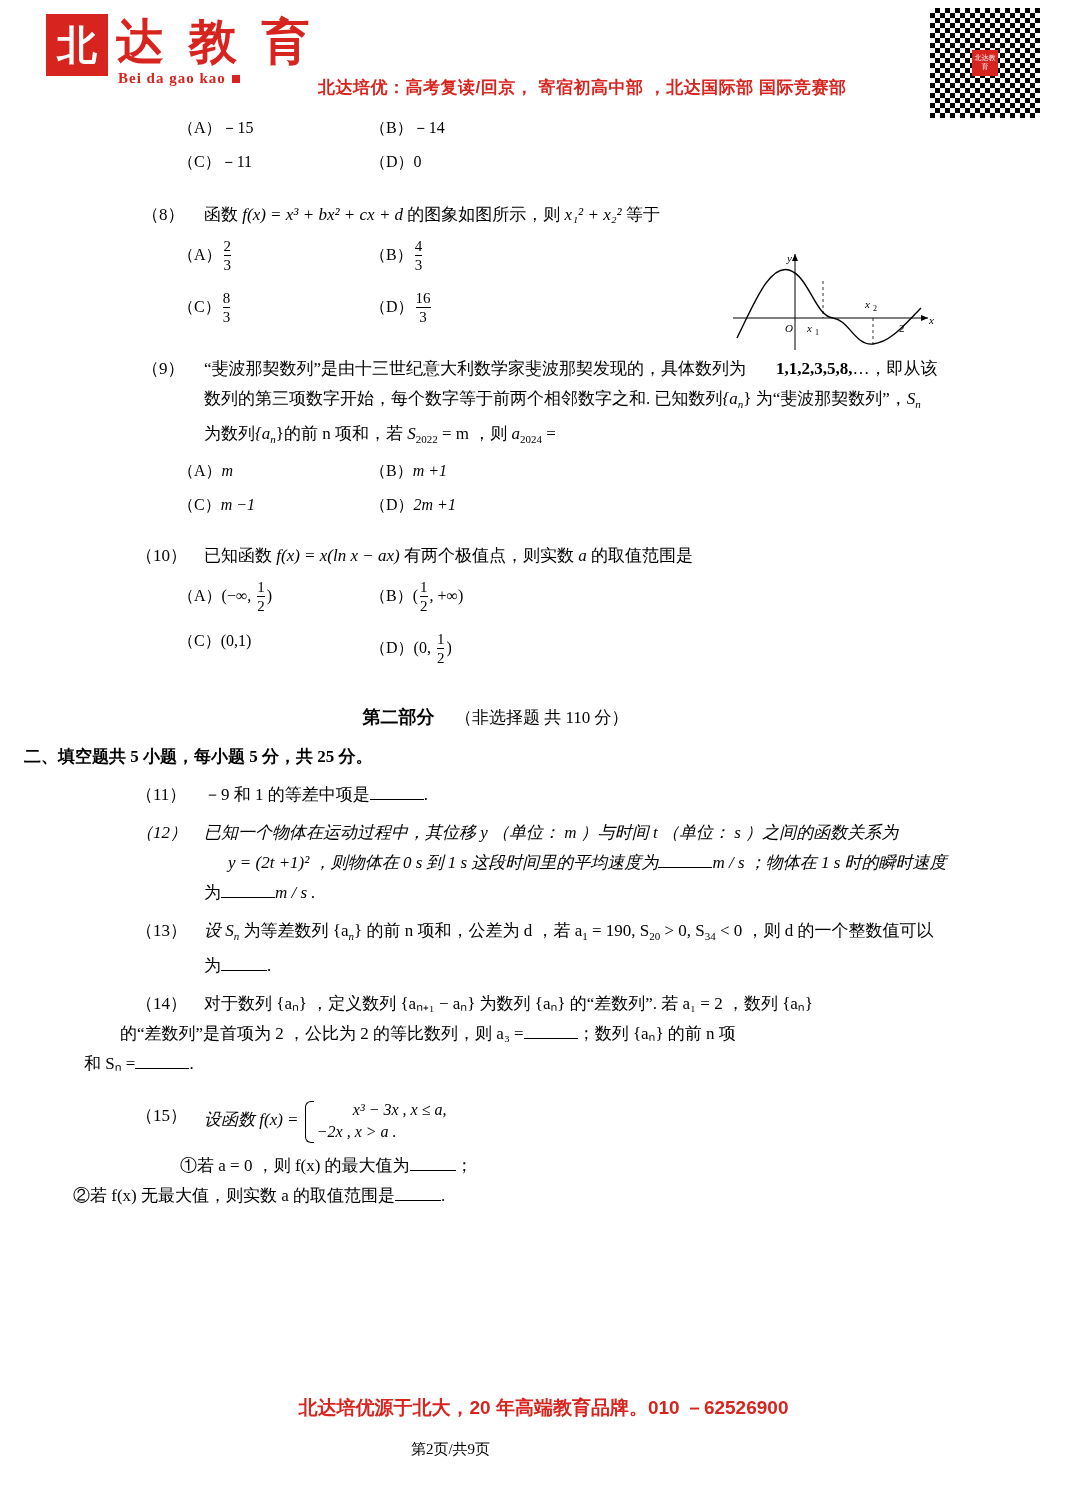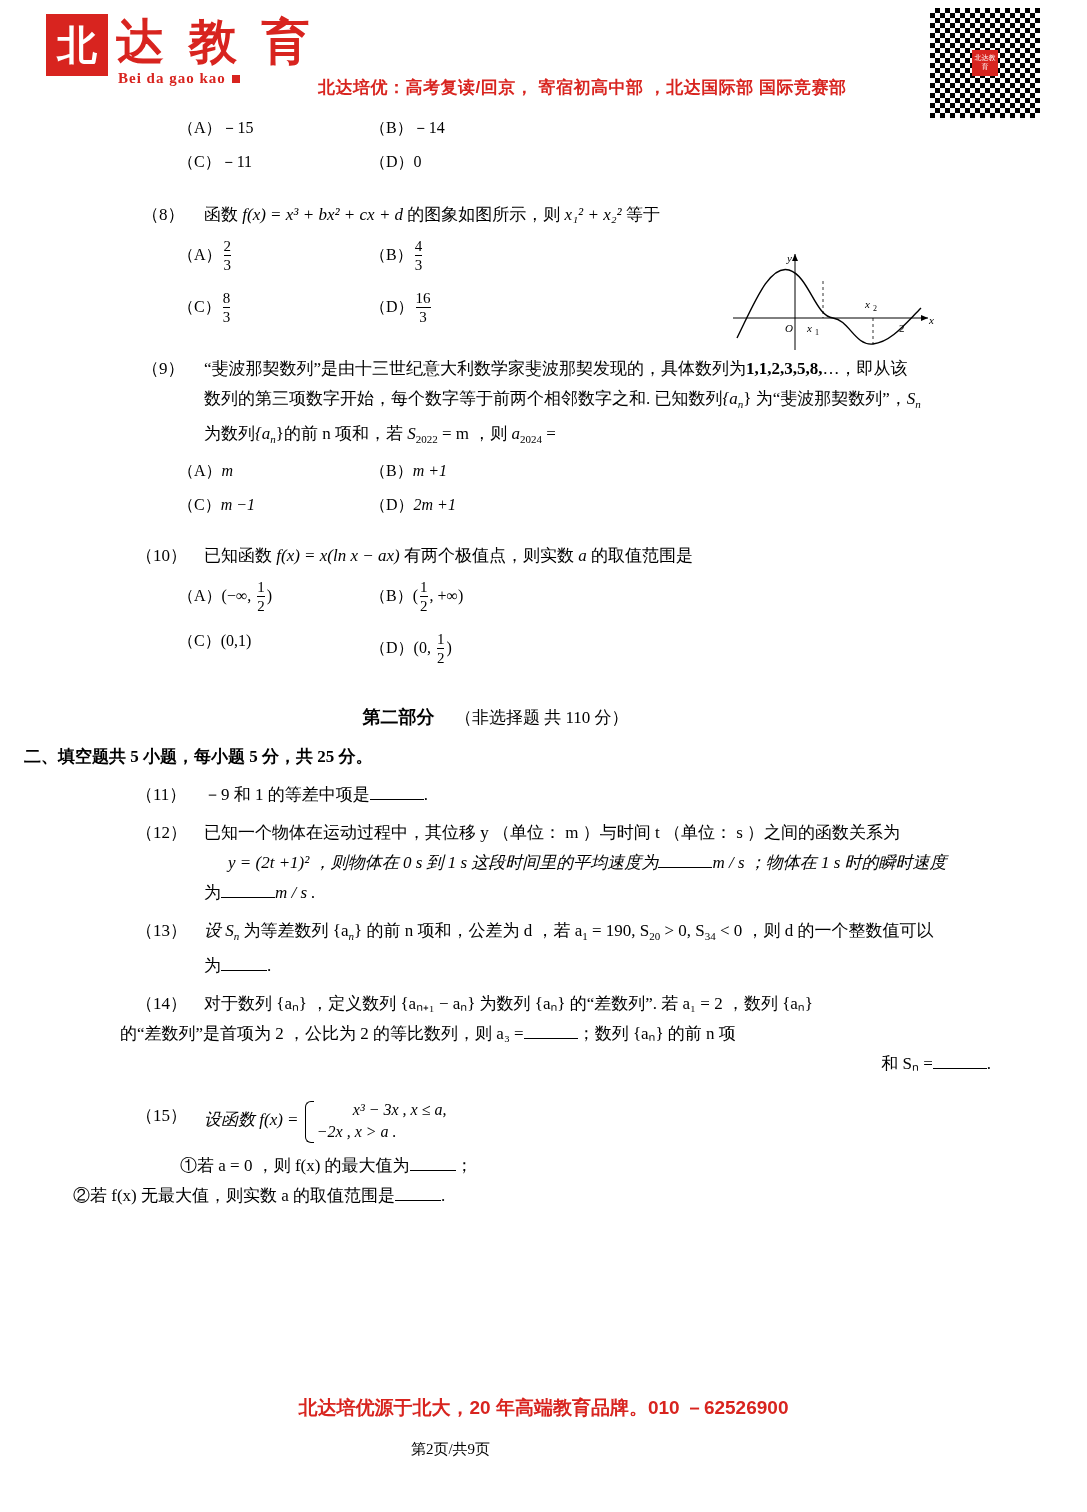--- a/index.html
+++ b/index.html
@@ -52,21 +52,21 @@
   .line{position:relative;font-size:17px;line-height:30px;margin:0;}
   .q{position:relative;padding-left:0;margin-top:10px;}
   .optA{position:absolute;left:178px;}
   .optB{position:absolute;left:370px;}
   .optC{position:absolute;left:178px;}
   .optD{position:absolute;left:370px;}
   .optrow{position:relative;height:34px;}
   .optrow.tall{height:52px;}
 
   .mi{font-family:"Liberation Serif",serif;font-style:italic;}
-  .mb{font-family:"Liberation Serif",serif;font-weight:bold;}
+  .mb{font-family:"Liberation Serif",serif;font-weight:bold;margin-left:30px;}
   sub{font-size:11px;vertical-align:sub;}
 
   .frac{display:inline-block;text-align:center;vertical-align:middle;
         font-size:15px;line-height:17px;margin:0 2px;}
   .frac .den{border-top:1px solid #000;display:block;padding-top:1px;}
 
   .blank{display:inline-block;border-bottom:1px solid #000;width:54px;height:15px;}
   .blank.s{width:46px;}
 
   
@@ -228,21 +228,21 @@
     <div class="sub-title">二、填空题共 5 小题，每小题 5 分，共 25 分。</div>
 
     <div class="line" style="margin-top:12px;padding-left:142px;position:relative;">
       <span style="position:absolute;left:136px;">（11）</span>
       <span style="margin-left:62px;">
         <span>－9 和 1 的等差中项是</span><span class="blank"></span><span>.</span>
       </span>
     </div>
 
     <div class="q" style="margin-top:8px;position:relative;">
-      <div class="line" style="padding-left:142px;">
+      <div class="line" style="padding-left:142px;font-style:italic;">
         <span style="position:absolute;left:136px;">（12）</span>
         <span style="margin-left:62px;">已知一个物体在运动过程中，其位移 y （单位： m ）与时间 t （单位： s ）之间的函数关系为</span>
       </div>
       <div class="line" style="padding-left:228px;">
         <span class="mi">y = (2t +1)² ，则物体在 0 s 到 1 s 这段时间里的平均速度为</span><span class="blank"></span><span class="mi">m / s ；物体在 1 s 时的瞬时速度</span>
       </div>
       <div class="line" style="padding-left:204px;">
         <span>为</span><span class="blank"></span><span class="mi">m / s .</span>
       </div>
     </div>
@@ -260,21 +260,21 @@
     </div>
 
     <div class="q" style="margin-top:8px;position:relative;">
       <div class="line" style="padding-left:142px;">
         <span style="position:absolute;left:136px;">（14）</span>
         <span style="margin-left:62px;">对于数列 {aₙ} ，定义数列 {aₙ₊₁ − aₙ} 为数列 {aₙ} 的“差数列”. 若 a₁ = 2 ，数列 {aₙ}</span>
       </div>
       <div class="line" style="padding-left:120px;">
         <span>的“差数列”是首项为 2 ，公比为 2 的等比数列，则 a₃ =</span><span class="blank"></span><span>；数列 {aₙ} 的前 n 项</span>
       </div>
-      <div class="line" style="padding-left:120px;text-align:right;">
+      <div class="line" style="padding-left:84px;">
         <span>和 Sₙ =</span><span class="blank"></span><span>.</span>
       </div>
     </div>
 
     <div class="q" style="margin-top:10px;position:relative;">
       <div class="line" style="padding-left:142px;height:52px;">
         <span style="position:absolute;left:136px;top:12px;">（15）</span>
         <span style="margin-left:62px;display:inline-block;vertical-align:middle;padding-top:10px;">
           <span class="mi">设函数 f(x) =</span>
           <span class="piece">

